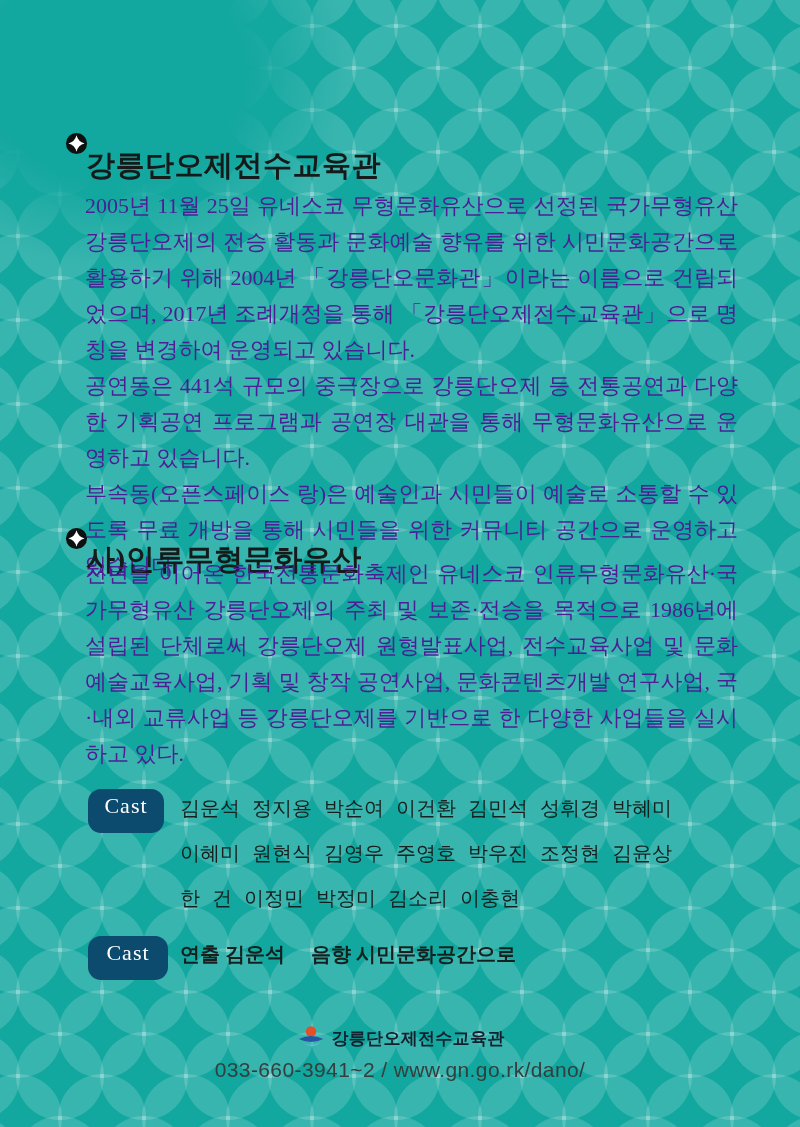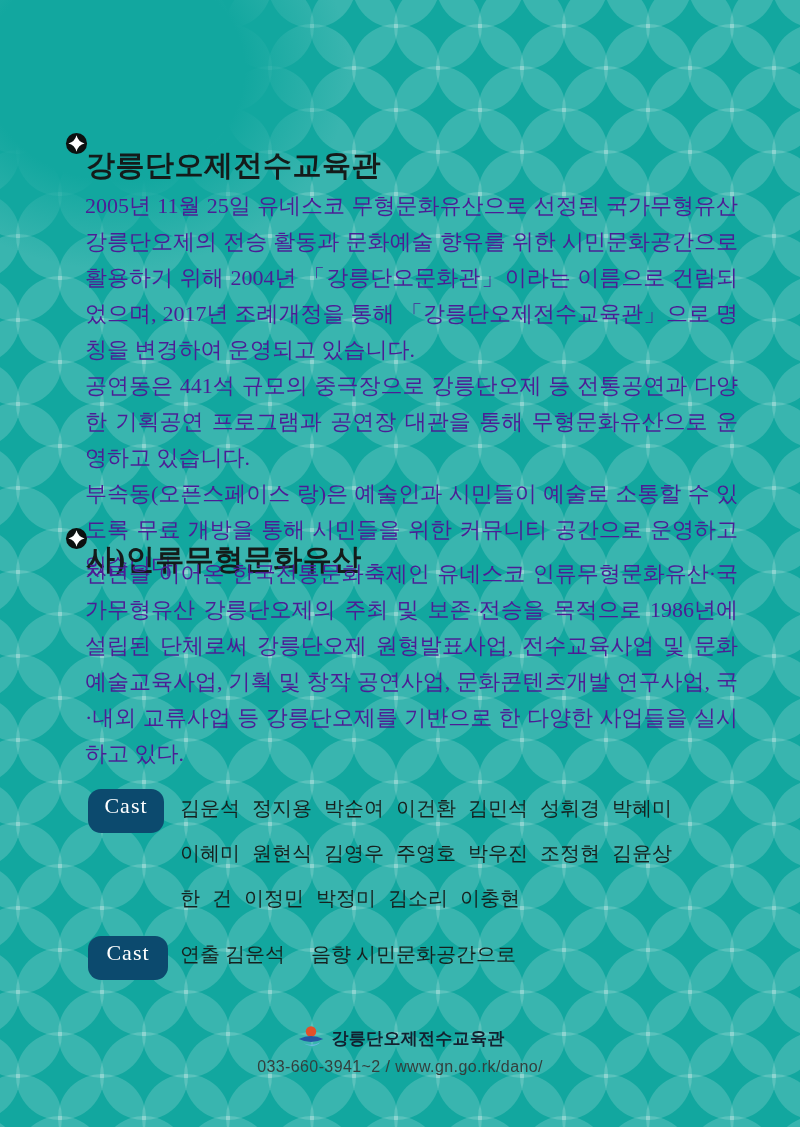--- a/index.html
+++ b/index.html
@@ -32,29 +32,29 @@
     letter-spacing:1px;
     border-radius:13px;
   }
   .cast-lines{
     position:absolute;left:180px;top:786px;width:520px;
     font-size:20px;font-weight:400;color:#16211f;line-height:45px;
     word-spacing:7px;white-space:nowrap;
   }
   .staff-row{
     position:absolute;left:180px;top:941px;display:flex;gap:26px;
-    font-size:20px;font-weight:400;color:#16211f;white-space:nowrap;
+    font-size:20px;font-weight:700;color:#16211f;white-space:nowrap;
   }
   .footer{
     position:absolute;left:0;right:0;top:1022px;text-align:center;
     font-family:"Liberation Sans","DejaVu Sans",sans-serif;
   }
   .logo-row{display:flex;align-items:center;justify-content:center;gap:6px;height:32px;}
   .logo-text{font-size:17px;font-weight:700;color:#13202f;letter-spacing:0.3px;}
-  .contact-line{margin-top:4px;font-size:16px;color:#333f3d;letter-spacing:0.4px;}
+  .contact-line{margin-top:4px;font-size:21px;color:#333f3d;letter-spacing:0.4px;}
 </style>
 </head>
 <body>
 
 <svg class="bg-layer" width="800" height="1127" xmlns="http://www.w3.org/2000/svg">
   <defs>
     <path id="lens" d="M -32.5 0 A 44 44 0 0 1 32.5 0 A 44 44 0 0 1 -32.5 0 Z" fill="#ffffff" fill-opacity="0.165"></path>
     <g id="flower">
       <use href="#lens" transform="translate(21,21) rotate(135)"></use>
       <use href="#lens" transform="translate(63,21) rotate(45)"></use>

